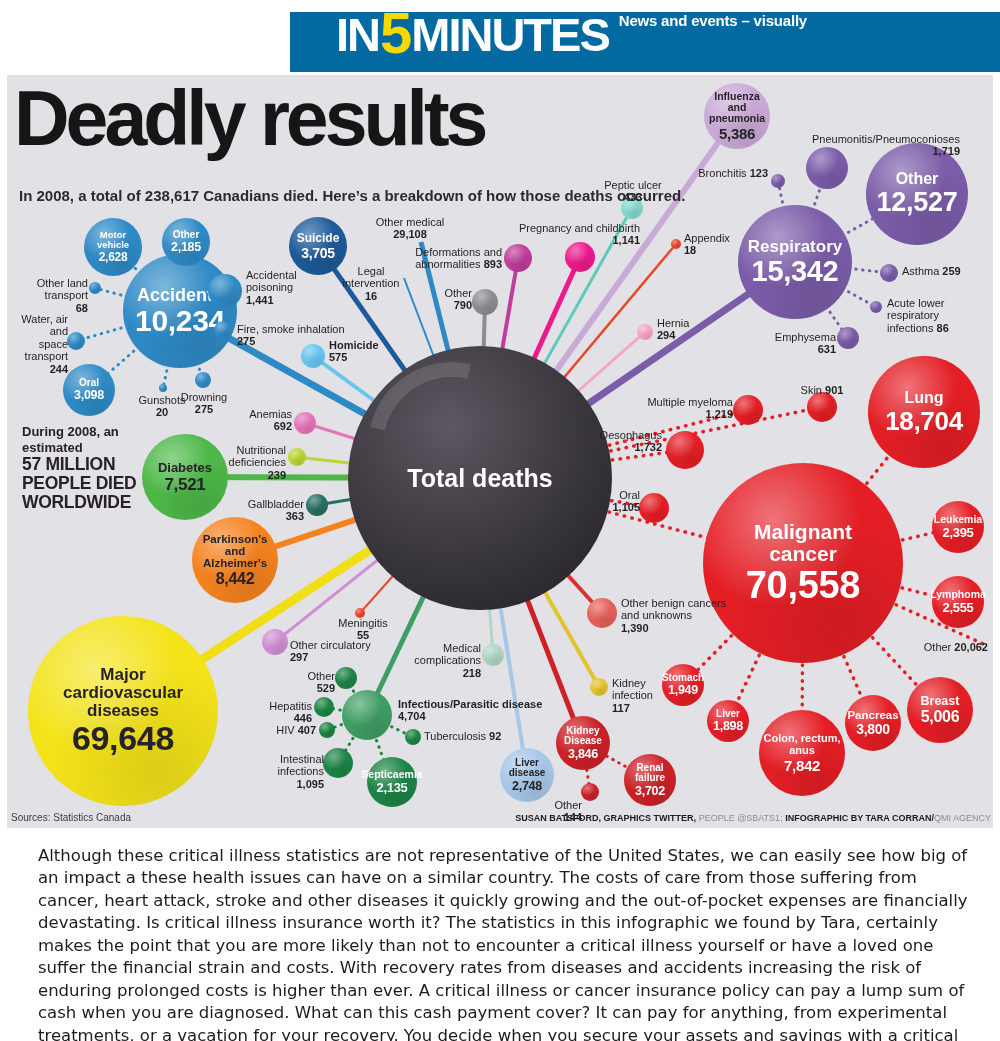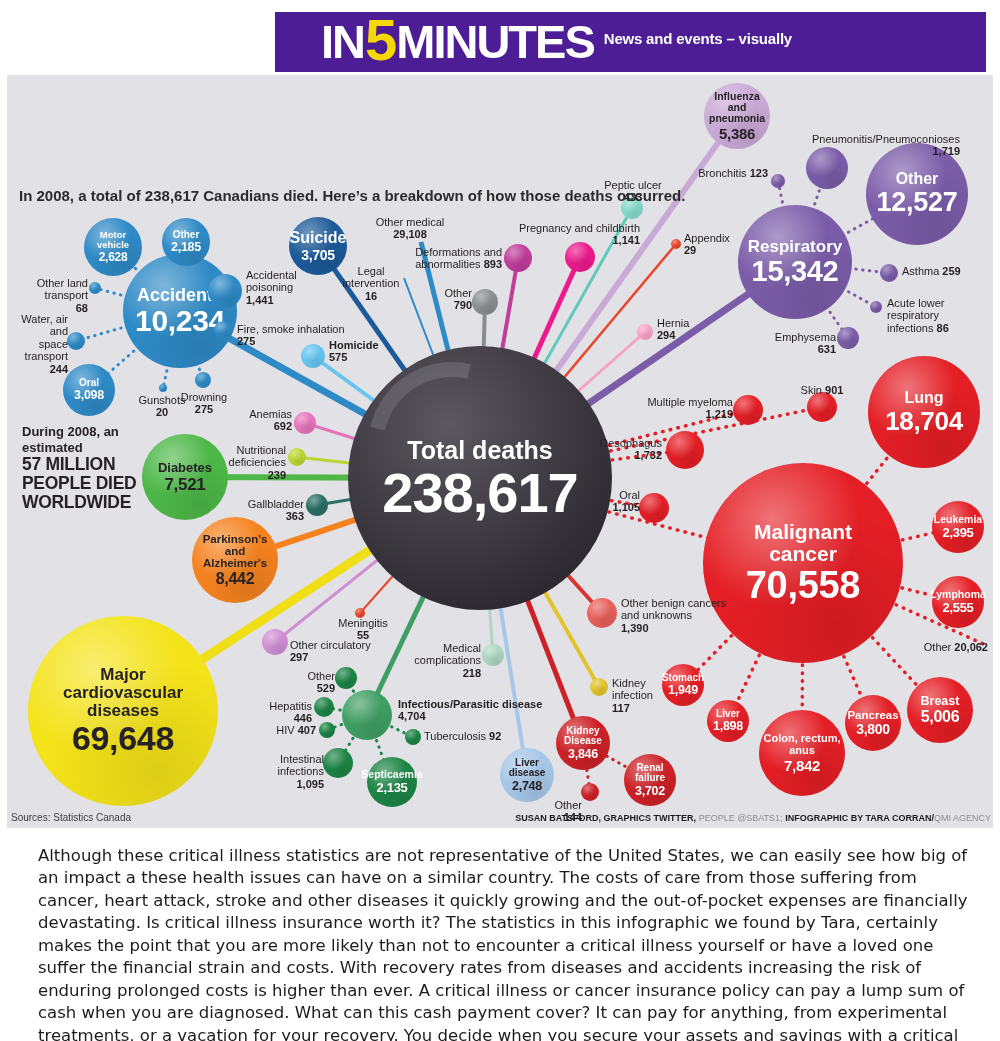--- a/index.html
+++ b/index.html
@@ -1,20 +1,20 @@
 <!DOCTYPE html>
 <html><head>
 <meta charset="utf-8">
 <style>
   html,body{margin:0;padding:0;background:#fff;}
   .page{position:relative;width:1000px;height:1041px;background:#fff;overflow:hidden;
         font-family:"Liberation Sans",sans-serif;}
   
-  .banner{position:absolute;left:275px;top:12px;width:711px;height:60px;background:#4c1d95;
-          display:flex;align-items:center;padding:0 0 5px 46px;box-sizing:border-box;}
+  .banner{position:absolute;left:290px;top:12px;width:711px;height:60px;background:#0369a1;
+          display:flex;align-items:flex-start;padding:0 0 5px 46px;box-sizing:border-box;}
   .logo{color:#fff;font-weight:bold;font-size:47px;line-height:.8;letter-spacing:-2px;display:flex;align-items:flex-end;}
   .logo .five{color:#f5d800;font-size:58px;line-height:.72;margin:0 1px;}
   .tagline{color:#fff;font-size:15px;font-weight:bold;margin-left:10px;padding-bottom:3px;letter-spacing:-.2px;white-space:nowrap;}
   
   .panel{position:absolute;left:7px;top:75px;width:986px;height:753px;background:#e2e1e5;}
   .title{position:absolute;left:14px;top:74px;margin:0;font-size:77px;font-weight:bold;
          letter-spacing:-4px;color:#161616;z-index:6;}
   .subtitle{position:absolute;left:19px;top:187px;margin:0;font-size:15px;font-weight:bold;color:#2b2b2d;z-index:6;}
   .note{position:absolute;z-index:6;color:#262226;}
   .note .intro{font-size:13px;font-weight:bold;line-height:1.2;}
@@ -52,20 +52,21 @@
     <div class="logo">
       <span>IN</span>
         <span class="five">5</span>
         <span>MINUTES</span>
     </div>
     <span class="tagline">News and events – visually</span>
   </div>
 
   <div class="panel"></div>
 
+  <h1 class="title">Deadly results</h1>
   <p class="subtitle">In 2008, a total of 238,617 Canadians died. Here’s a breakdown of how those deaths occurred.</p>
 
   <div class="note" id="note1">
     <div class="intro">During 2008, an estimated</div>
     <div class="big">57 MILLION</div>
     <div class="big">PEOPLE DIED</div>
     <div class="big">WORLDWIDE</div>
   </div>
 
   <svg id="rays" width="1000" height="1041" viewBox="0 0 1000 1041">
@@ -158,37 +159,37 @@
       </div>
       <div class="bubble" style="left: 159px; top: 384px; width: 8px; height: 8px; background: radial-gradient(circle at 35% 28%, rgba(255, 255, 255, 0.38), rgba(255, 255, 255, 0) 45%), radial-gradient(circle at 68% 82%, rgba(0, 0, 0, 0.1), rgba(0, 0, 0, 0) 55%), rgb(46, 138, 198);"></div>
       <div class="ext" style="left: 132px; top: 394px; width: 60px; text-align: center;">Gunshots<br><b>20</b></div>
       <div class="bubble" style="left: 195px; top: 372px; width: 16px; height: 16px; background: radial-gradient(circle at 35% 28%, rgba(255, 255, 255, 0.38), rgba(255, 255, 255, 0) 45%), radial-gradient(circle at 68% 82%, rgba(0, 0, 0, 0.1), rgba(0, 0, 0, 0) 55%), rgb(46, 138, 198);"></div>
       <div class="ext" style="left: 176px; top: 391px; width: 56px; text-align: center;">Drowning<br><b>275</b></div>
       <div class="bubble" style="left: 208px; top: 274px; width: 34px; height: 34px; background: radial-gradient(circle at 35% 28%, rgba(255, 255, 255, 0.38), rgba(255, 255, 255, 0) 45%), radial-gradient(circle at 68% 82%, rgba(0, 0, 0, 0.1), rgba(0, 0, 0, 0) 55%), rgb(46, 138, 198);"></div>
       <div class="ext" style="left: 246px; top: 269px; width: 80px; text-align: left;">Accidental<br>poisoning<br><b>1,441</b></div>
       <div class="bubble" style="left: 214px; top: 321px; width: 18px; height: 18px; background: radial-gradient(circle at 35% 28%, rgba(255, 255, 255, 0.38), rgba(255, 255, 255, 0) 45%), radial-gradient(circle at 68% 82%, rgba(0, 0, 0, 0.1), rgba(0, 0, 0, 0) 55%), rgb(46, 138, 198);"></div>
       <div class="ext" style="left: 237px; top: 323px; width: 112px; text-align: left;">Fire, smoke inhalation<br><b>275</b></div>
       <div class="bubble" style="left: 289px; top: 217px; width: 58px; height: 58px; background: radial-gradient(circle at 35% 28%, rgba(255, 255, 255, 0.38), rgba(255, 255, 255, 0) 45%), radial-gradient(circle at 68% 82%, rgba(0, 0, 0, 0.1), rgba(0, 0, 0, 0) 55%), rgb(28, 90, 153); color: rgb(255, 255, 255);">
-        <div class="bl" style="font-size: 16px;">Suicide</div>
+        <div class="bl" style="font-size: 12px;">Suicide</div>
         <div class="bv" style="font-size: 14px;">3,705</div>
       </div>
       <div class="bubble" style="left: 301px; top: 344px; width: 24px; height: 24px; background: radial-gradient(circle at 35% 28%, rgba(255, 255, 255, 0.38), rgba(255, 255, 255, 0) 45%), radial-gradient(circle at 68% 82%, rgba(0, 0, 0, 0.1), rgba(0, 0, 0, 0) 55%), rgb(102, 198, 239);"></div>
       <div class="ext" style="left: 329px; top: 339px; width: 62px; text-align: left; font-weight: bold;">Homicide<br><b>575</b></div>
       <div class="ext" style="left: 369px; top: 216px; width: 82px; text-align: center;">Other medical<br><b>29,108</b></div>
       <div class="ext" style="left: 340px; top: 265px; width: 62px; text-align: center;">Legal<br>intervention<br><b>16</b></div>
       <div class="bubble" style="left: 472px; top: 289px; width: 26px; height: 26px; background: radial-gradient(circle at 35% 28%, rgba(255, 255, 255, 0.38), rgba(255, 255, 255, 0) 45%), radial-gradient(circle at 68% 82%, rgba(0, 0, 0, 0.1), rgba(0, 0, 0, 0) 55%), rgb(139, 142, 145);"></div>
       <div class="ext" style="left: 430px; top: 287px; width: 42px; text-align: right;">Other<br><b>790</b></div>
       <div class="bubble" style="left: 504px; top: 244px; width: 28px; height: 28px; background: radial-gradient(circle at 35% 28%, rgba(255, 255, 255, 0.38), rgba(255, 255, 255, 0) 45%), radial-gradient(circle at 68% 82%, rgba(0, 0, 0, 0.1), rgba(0, 0, 0, 0) 55%), rgb(191, 61, 155);"></div>
       <div class="ext" style="left: 408px; top: 246px; width: 94px; text-align: right;">Deformations and<br>abnormalities <b>893</b></div>
       <div class="bubble" style="left: 565px; top: 242px; width: 30px; height: 30px; background: radial-gradient(circle at 35% 28%, rgba(255, 255, 255, 0.38), rgba(255, 255, 255, 0) 45%), radial-gradient(circle at 68% 82%, rgba(0, 0, 0, 0.1), rgba(0, 0, 0, 0) 55%), rgb(236, 26, 141);"></div>
       <div class="ext" style="left: 498px; top: 222px; width: 142px; text-align: right;">Pregnancy and childbirth<br><b>1,141</b></div>
       <div class="bubble" style="left: 621px; top: 197px; width: 22px; height: 22px; background: radial-gradient(circle at 35% 28%, rgba(255, 255, 255, 0.38), rgba(255, 255, 255, 0) 45%), radial-gradient(circle at 68% 82%, rgba(0, 0, 0, 0.1), rgba(0, 0, 0, 0) 55%), rgb(133, 217, 203);"></div>
       <div class="ext" style="left: 594px; top: 179px; width: 78px; text-align: center;">Peptic ulcer<br><b>433</b></div>
       <div class="bubble" style="left: 671px; top: 239px; width: 10px; height: 10px; background: radial-gradient(circle at 35% 28%, rgba(255, 255, 255, 0.38), rgba(255, 255, 255, 0) 45%), radial-gradient(circle at 68% 82%, rgba(0, 0, 0, 0.1), rgba(0, 0, 0, 0) 55%), rgb(232, 71, 43);"></div>
-      <div class="ext" style="left: 684px; top: 232px; width: 60px; text-align: left;">Appendix<br><b>29</b></div>
+      <div class="ext" style="left: 684px; top: 232px; width: 60px; text-align: left;">Appendix<br><b>18</b></div>
       <div class="bubble" style="left: 637px; top: 324px; width: 16px; height: 16px; background: radial-gradient(circle at 35% 28%, rgba(255, 255, 255, 0.38), rgba(255, 255, 255, 0) 45%), radial-gradient(circle at 68% 82%, rgba(0, 0, 0, 0.1), rgba(0, 0, 0, 0) 55%), rgb(246, 163, 198);"></div>
       <div class="ext" style="left: 657px; top: 317px; width: 52px; text-align: left;">Hernia<br><b>294</b></div>
       <div class="bubble" style="left: 704px; top: 83px; width: 66px; height: 66px; background: radial-gradient(circle at 35% 28%, rgba(255, 255, 255, 0.38), rgba(255, 255, 255, 0) 45%), radial-gradient(circle at 68% 82%, rgba(0, 0, 0, 0.1), rgba(0, 0, 0, 0) 55%), rgb(201, 169, 214); color: rgb(38, 34, 38);">
         <div class="bl" style="font-size: 10.5px;">Influenza<br>and<br>pneumonia</div>
         <div class="bv" style="font-size: 15px;">5,386</div>
       </div>
       <div class="bubble" style="left: 806px; top: 147px; width: 42px; height: 42px; background: radial-gradient(circle at 35% 28%, rgba(255, 255, 255, 0.38), rgba(255, 255, 255, 0) 45%), radial-gradient(circle at 68% 82%, rgba(0, 0, 0, 0.1), rgba(0, 0, 0, 0) 55%), rgb(122, 92, 168);"></div>
       <div class="ext" style="left: 768px; top: 133px; width: 192px; text-align: right;">Pneumonitis/Pneumoconioses<br><b>1,719</b></div>
       <div class="bubble" style="left: 771px; top: 174px; width: 14px; height: 14px; background: radial-gradient(circle at 35% 28%, rgba(255, 255, 255, 0.38), rgba(255, 255, 255, 0) 45%), radial-gradient(circle at 68% 82%, rgba(0, 0, 0, 0.1), rgba(0, 0, 0, 0) 55%), rgb(122, 92, 168);"></div>
       <div class="ext" style="left: 694px; top: 167px; width: 74px; text-align: right;">Bronchitis <b>123</b></div>
@@ -208,21 +209,21 @@
       <div class="ext" style="left: 760px; top: 331px; width: 76px; text-align: right;">Emphysema <b>631</b></div>
       <div class="bubble" style="left: 868px; top: 356px; width: 112px; height: 112px; background: radial-gradient(circle at 35% 28%, rgba(255, 255, 255, 0.38), rgba(255, 255, 255, 0) 45%), radial-gradient(circle at 68% 82%, rgba(0, 0, 0, 0.1), rgba(0, 0, 0, 0) 55%), rgb(228, 30, 37); color: rgb(255, 255, 255);">
         <div class="bl" style="font-size: 16px;">Lung</div>
         <div class="bv" style="font-size: 26px;">18,704</div>
       </div>
       <div class="bubble" style="left: 807px; top: 392px; width: 30px; height: 30px; background: radial-gradient(circle at 35% 28%, rgba(255, 255, 255, 0.38), rgba(255, 255, 255, 0) 45%), radial-gradient(circle at 68% 82%, rgba(0, 0, 0, 0.1), rgba(0, 0, 0, 0) 55%), rgb(228, 30, 37);"></div>
       <div class="ext" style="left: 792px; top: 384px; width: 60px; text-align: center;">Skin <b>901</b></div>
       <div class="bubble" style="left: 733px; top: 395px; width: 30px; height: 30px; background: radial-gradient(circle at 35% 28%, rgba(255, 255, 255, 0.38), rgba(255, 255, 255, 0) 45%), radial-gradient(circle at 68% 82%, rgba(0, 0, 0, 0.1), rgba(0, 0, 0, 0) 55%), rgb(228, 30, 37);"></div>
       <div class="ext" style="left: 637px; top: 396px; width: 96px; text-align: right;">Multiple myeloma <b>1,219</b></div>
       <div class="bubble" style="left: 666px; top: 431px; width: 38px; height: 38px; background: radial-gradient(circle at 35% 28%, rgba(255, 255, 255, 0.38), rgba(255, 255, 255, 0) 45%), radial-gradient(circle at 68% 82%, rgba(0, 0, 0, 0.1), rgba(0, 0, 0, 0) 55%), rgb(228, 30, 37);"></div>
-      <div class="ext" style="left: 598px; top: 429px; width: 64px; text-align: right; margin-top: 8px;">Oesophagus<br><b>1,732</b></div>
+      <div class="ext" style="left: 598px; top: 429px; width: 64px; text-align: right;">Oesophagus<br><b>1,732</b></div>
       <div class="bubble" style="left: 639px; top: 493px; width: 30px; height: 30px; background: radial-gradient(circle at 35% 28%, rgba(255, 255, 255, 0.38), rgba(255, 255, 255, 0) 45%), radial-gradient(circle at 68% 82%, rgba(0, 0, 0, 0.1), rgba(0, 0, 0, 0) 55%), rgb(228, 30, 37);"></div>
       <div class="ext" style="left: 596px; top: 489px; width: 44px; text-align: right;">Oral<br><b>1,105</b></div>
       <div class="bubble" style="left: 703px; top: 463px; width: 200px; height: 200px; background: radial-gradient(circle at 35% 28%, rgba(255, 255, 255, 0.38), rgba(255, 255, 255, 0) 45%), radial-gradient(circle at 68% 82%, rgba(0, 0, 0, 0.1), rgba(0, 0, 0, 0) 55%), rgb(228, 30, 37); color: rgb(255, 255, 255);">
         <div class="bl" style="font-size: 21px;">Malignant<br>cancer</div>
         <div class="bv" style="font-size: 38px;">70,558</div>
       </div>
       <div class="bubble" style="left: 932px; top: 501px; width: 52px; height: 52px; background: radial-gradient(circle at 35% 28%, rgba(255, 255, 255, 0.38), rgba(255, 255, 255, 0) 45%), radial-gradient(circle at 68% 82%, rgba(0, 0, 0, 0.1), rgba(0, 0, 0, 0) 55%), rgb(228, 30, 37); color: rgb(255, 255, 255);">
         <div class="bl" style="font-size: 10.5px;">Leukemia</div>
         <div class="bv" style="font-size: 13px;">2,395</div>
       </div>
@@ -306,21 +307,20 @@
         <div class="bv" style="font-size: 12.5px;">3,702</div>
       </div>
       <div class="bubble" style="left: 500px; top: 748px; width: 54px; height: 54px; background: radial-gradient(circle at 35% 28%, rgba(255, 255, 255, 0.38), rgba(255, 255, 255, 0) 45%), radial-gradient(circle at 68% 82%, rgba(0, 0, 0, 0.1), rgba(0, 0, 0, 0) 55%), rgb(166, 199, 232); color: rgb(38, 34, 38);">
         <div class="bl" style="font-size: 10px;">Liver<br>disease</div>
         <div class="bv" style="font-size: 12.5px;">2,748</div>
       </div>
     </div>
 
   <div class="hub">
     <div class="hub-label">Total deaths</div>
-    <div class="hub-value">238,617</div>
   </div>
 
   <div class="source">Sources: Statistics Canada</div>
   <div class="credits"><b>SUSAN BATSFORD, GRAPHICS TWITTER,</b><span> PEOPLE @SBATS1;  </span><b>INFOGRAPHIC BY TARA CORRAN/</b><span>QMI AGENCY</span></div>
 
   <div class="article">
     <span>Although these critical illness statistics are not representative of the United States, we can easily see how big of an impact a these health issues can have on a similar country. The costs of care from those suffering from cancer, heart attack, stroke and other diseases it quickly growing and the out-of-pocket expenses are financially devastating. Is critical illness insurance worth it? The statistics in this infographic we found by Tara, certainly makes the point that you are more likely than not to encounter a critical illness yourself or have a loved one suffer the financial strain and costs. With recovery rates from diseases and accidents increasing the risk of enduring prolonged costs is higher than ever. A critical illness or cancer insurance policy can pay a lump sum of cash when you are diagnosed. What can this cash payment cover? It can pay for anything, from experimental treatments, or a vacation for your recovery. You decide when you secure your assets and savings with a critical illness policy.  For more critical illness planning information visit our educational website </span>
   </div>
 
 </div>

